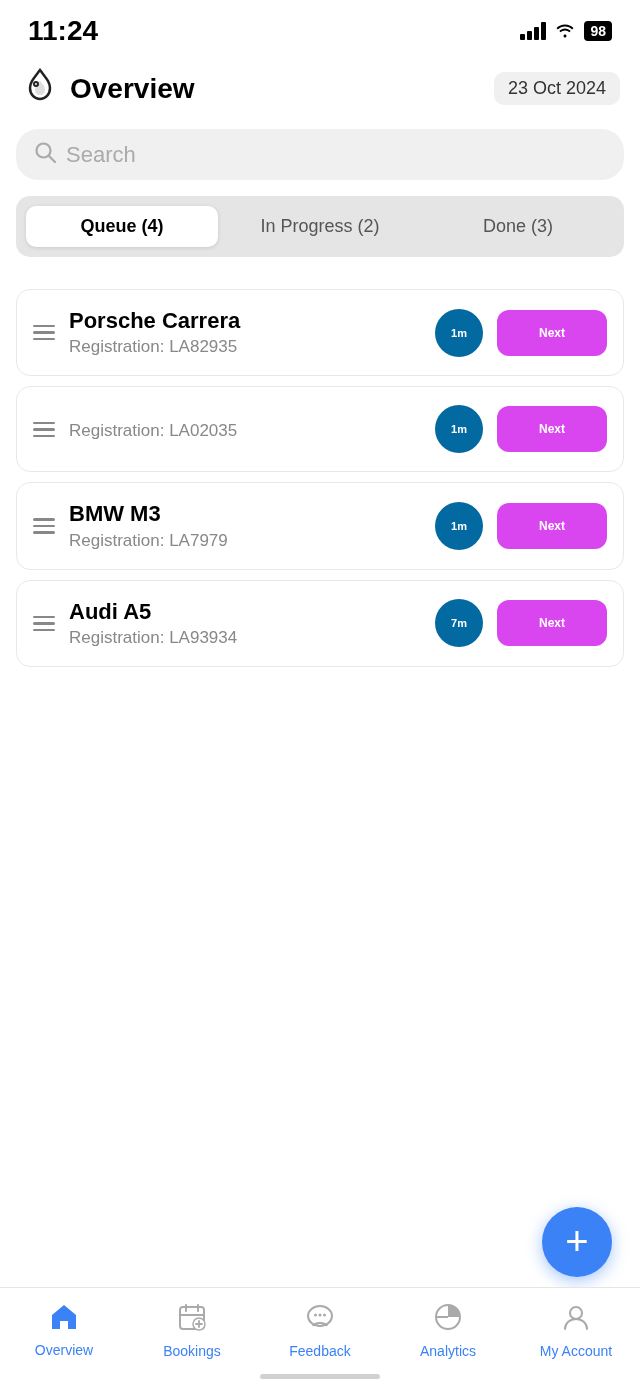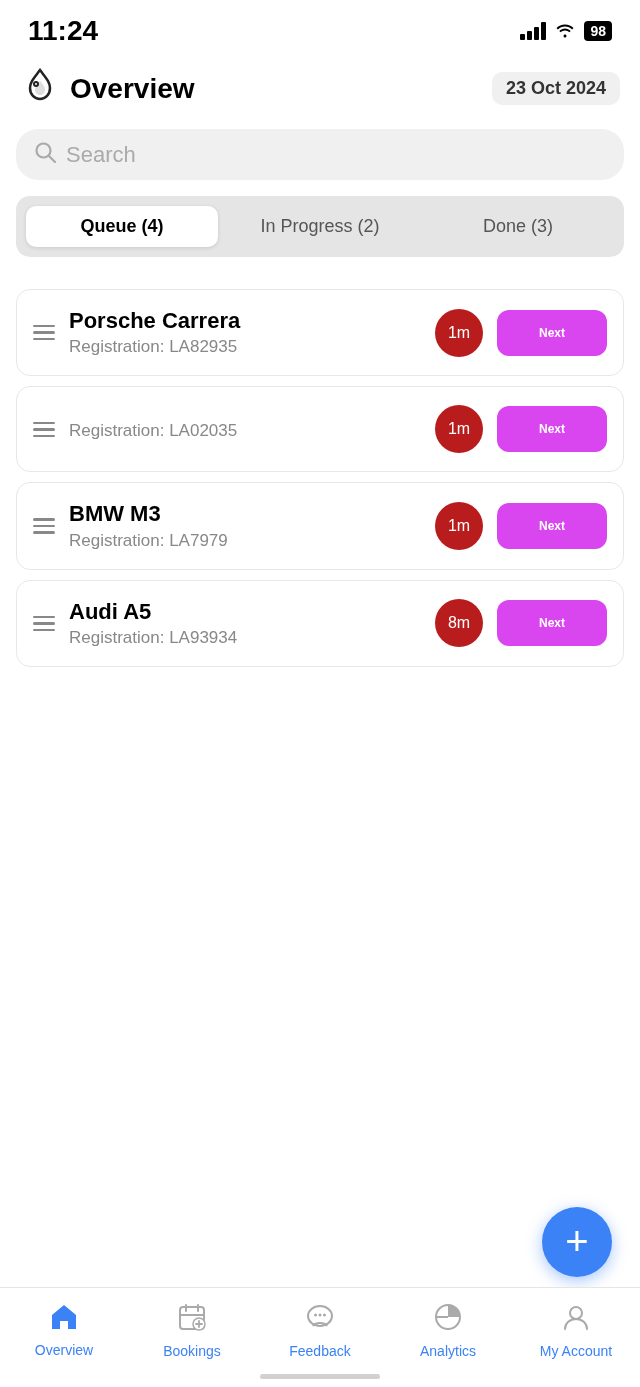--- a/index.html
+++ b/index.html
@@ -75,21 +75,21 @@
       font-size: 28px;
       font-weight: 700;
       color: #000;
     }
     .header-date {
       background: #f0f0f0;
       border-radius: 10px;
       padding: 6px 14px;
       font-size: 18px;
       color: #333;
-      font-weight: 700;
+      font-weight: 400;
     }
 
     
     .search-container {
       padding: 4px 16px 16px 16px;
     }
     .search-bar {
       display: flex;
       align-items: center;
       background: #f0f0f0;
@@ -172,28 +172,28 @@
       line-height: 1.2;
     }
     .item-reg {
       font-size: 17px;
       color: #888;
       margin-top: 3px;
     }
     .time-badge {
       width: 48px;
       height: 48px;
-      background: #b91c1c;
+      background: #0369a1;
       border-radius: 50%;
       display: flex;
       align-items: center;
       justify-content: center;
       color: #fff;
-      font-size: 16px;
-      font-weight: 400;
+      font-size: 11px;
+      font-weight: 700;
       flex-shrink: 0;
     }
     .next-button {
       background: #d946ef;
       color: #fff;
       border: none;
       border-radius: 12px;
       padding: 16px 28px;
       font-size: 12px;
       font-weight: 600;
@@ -376,21 +376,21 @@
   <div class="queue-item">
     <div class="drag-handle">
       <div class="drag-line"></div>
       <div class="drag-line"></div>
       <div class="drag-line"></div>
     </div>
     <div class="item-info">
       <div class="item-name">Audi A5</div>
       <div class="item-reg">Registration: LA93934</div>
     </div>
-    <div class="time-badge">8m</div>
+    <div class="time-badge">7m</div>
     <button class="next-button">Next</button>
   </div>
 </div>
 
 <div class="fab">
   <span class="fab-plus">+</span>
 </div>
 
 <div class="bottom-nav">
 

